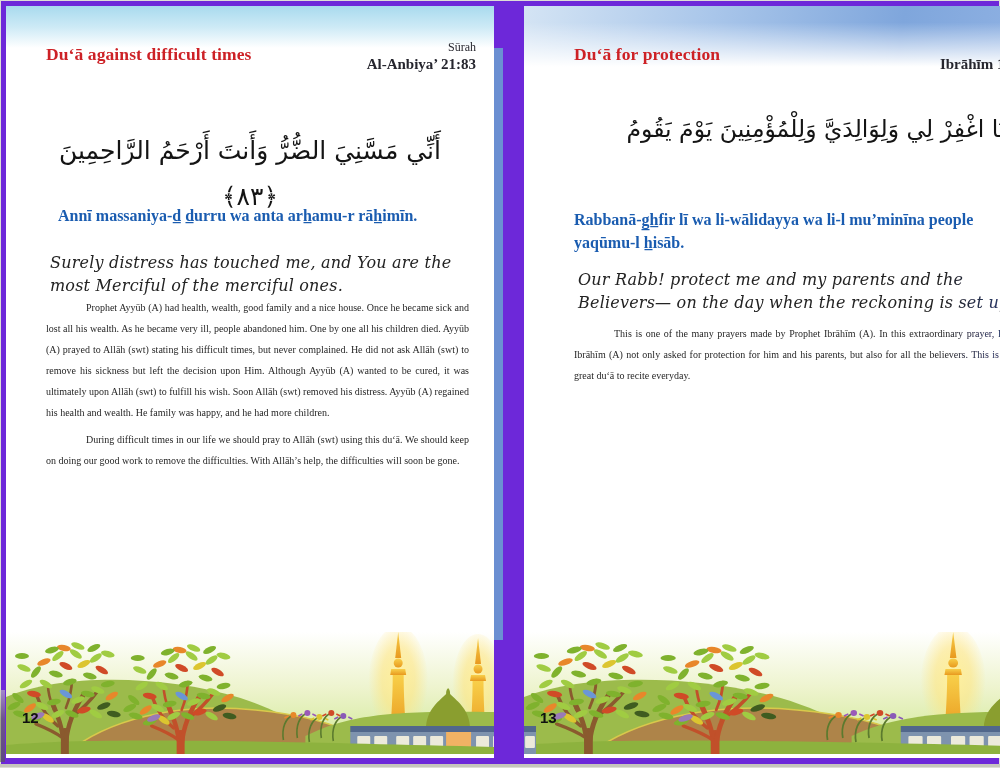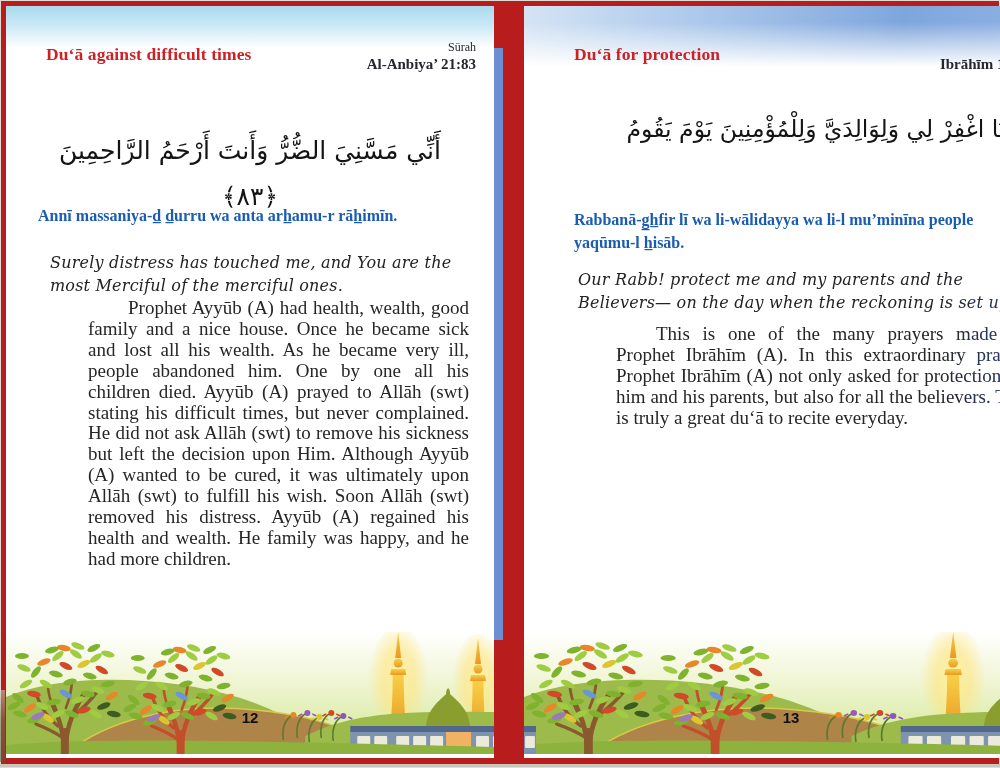--- a/index.html
+++ b/index.html
@@ -1,19 +1,19 @@
 <!DOCTYPE html>
 <html><head>
 <meta charset="utf-8">
 <style>
   html,body{margin:0;padding:0;}
   body{background:#efefec;}
   .spread{
     position:relative;width:1000px;height:768px;margin:0;
-    background:#b91c1c;overflow:hidden;
+    background:#6d28d9;overflow:hidden;
     font-family:"Liberation Serif","DejaVu Serif",serif;
     box-shadow:inset 0 0 0 1px #ddddd6;
   }
   .page{position:absolute;top:6px;height:752px;background:#ffffff;overflow:hidden;}
   .page-left{left:6px;width:488px;}
   .page-right{left:524px;width:534px;}
   .gutter{position:absolute;left:494px;top:48px;width:9px;height:592px;background:#6b8fd2;}
   .bottom-scanline{position:absolute;left:0;right:0;bottom:1px;height:3px;background:#c6c6bc;}
   .left-scanedge{position:absolute;left:0;top:690px;bottom:6px;width:5px;
     background:linear-gradient(180deg,#cfd4c2,#6d7a4e 40%,#55613e);opacity:.55;}
@@ -32,42 +32,42 @@
   .surahref{position:absolute;right:18px;top:0;text-align:right;color:#26262e;line-height:1.25;}
   .page-right .surahref{right:26px;}
   .surah-label{font-size:12px;}
   .surah-name{font-size:15px;font-weight:bold;}
 
   .arabic{position:absolute;left:30px;right:30px;color:#141414;
     font-family:"DejaVu Sans",sans-serif;font-size:25px;line-height:46px;}
   .arabic-left{top:106px;text-align:center;margin-top:16px;}
   .arabic-right{top:100px;right:34px;text-align:right;font-size:23.5px;}
 
-  .translit{position:absolute;left:32px;right:26px;margin:0;
+  .translit{position:absolute;left:52px;right:26px;margin:0;
     font-size:16px;font-weight:bold;color:#1a5cb0;line-height:1.45;}
   .page-left .translit{top:198px;}
   .page-right .translit{top:202px;left:50px;right:44px;}
 
   .translation{position:absolute;left:40px;right:24px;margin:4px;
     font-family:"DejaVu Serif",serif;font-style:italic;
     font-size:16px;color:#232323;line-height:1.45;letter-spacing:.2px;}
   .page-left .translation{top:241px;}
   .page-right .translation{top:258px;left:50px;right:30px;}
 
-  .bodytext{position:absolute;color:#262626;font-size:19px;line-height:20.9px;
-    text-align:justify;margin-left:42px;}
+  .bodytext{position:absolute;color:#262626;font-size:10px;line-height:20.9px;
+    text-align:justify;}
   .page-left .bodytext{top:292px;left:40px;right:25px;}
   .page-right .bodytext{top:318px;left:50px;right:29px;}
   .bodytext p{margin:0;text-indent:40px;}
   .bodytext p + p{margin-top:7px;}
 
   .footer-art{position:absolute;left:0;right:0;bottom:4px;height:122px;}
   .footer-art svg{display:block;width:100%;height:100%;}
-  .pagenum{position:absolute;bottom:32px;left:0;width:100%;text-align:center;
-    font-family:"Liberation Sans",sans-serif;font-weight:bold;font-size:15px;color:#101010;}
+  .pagenum{position:absolute;bottom:32px;left:0;width:100%;
+    font-family:"Liberation Sans",sans-serif;font-weight:bold;font-size:15px;color:#101010;padding-left:16px;}
 
   
   .tint-right{position:absolute;top:236px;bottom:150px;right:0;width:115px;
     background:linear-gradient(to right, rgba(47,102,214,0) 0%, rgba(47,102,214,.45) 60%, rgba(47,102,214,.7) 100%);
     mix-blend-mode:lighten;pointer-events:none;}
   .edge-right{position:absolute;right:0;top:28px;bottom:130px;width:6px;
     background:linear-gradient(180deg,#6f9ad8 0%,#96b6e4 8%,#bcd0ec 30%,#d8e4f4 100%);
     opacity:.9;}
 </style>
 </head>
@@ -84,20 +84,21 @@
         <div class="surah-name">Al-Anbiya’ 21:83</div>
       </div>
     </header>
 
     <div class="arabic arabic-left" dir="rtl" lang="ar">أَنِّي مَسَّنِيَ الضُّرُّ وَأَنتَ أَرْحَمُ الرَّاحِمِينَ ﴿٨٣﴾</div>
     <p class="translit">Annī massaniya-d̲ d̲urru wa anta arh̲amu-r rāh̲imīn.</p>
     <p class="translation">Surely distress has touched me, and You are the most Merciful of the merciful ones.</p>
 
     <div class="bodytext">
       <p>Prophet Ayyūb (A) had health, wealth, good family and a nice house. Once he became sick and lost all his wealth. As he became very ill, people abandoned him. One by one all his children died. Ayyūb (A) prayed to Allāh (swt) stating his difficult times, but never complained. He did not ask Allāh (swt) to remove his sickness but left the decision upon Him. Although Ayyūb (A) wanted to be cured, it was ultimately upon Allāh (swt) to fulfill his wish. Soon Allāh (swt) removed his distress. Ayyūb (A) regained his health and wealth. He family was happy, and he had more children.</p>
+      <p>During difficult times in our life we should pray to Allāh (swt) using this du‘ā. We should keep on doing our good work to remove the difficulties. With Allāh’s help, the difficulties will soon be gone.</p>
     </div>
 
     <div class="footer-art">
       <svg viewBox="0 0 489 122" preserveAspectRatio="none" aria-hidden="true">
         <defs>
           <linearGradient id="skyG" x1="0" y1="0" x2="0" y2="1">
             <stop offset="0" stop-color="#ffffff"></stop>
               <stop offset="0.45" stop-color="#eef4cf"></stop>
             <stop offset="0.8" stop-color="#d9eca6"></stop>
               <stop offset="1" stop-color="#c8e483"></stop>

